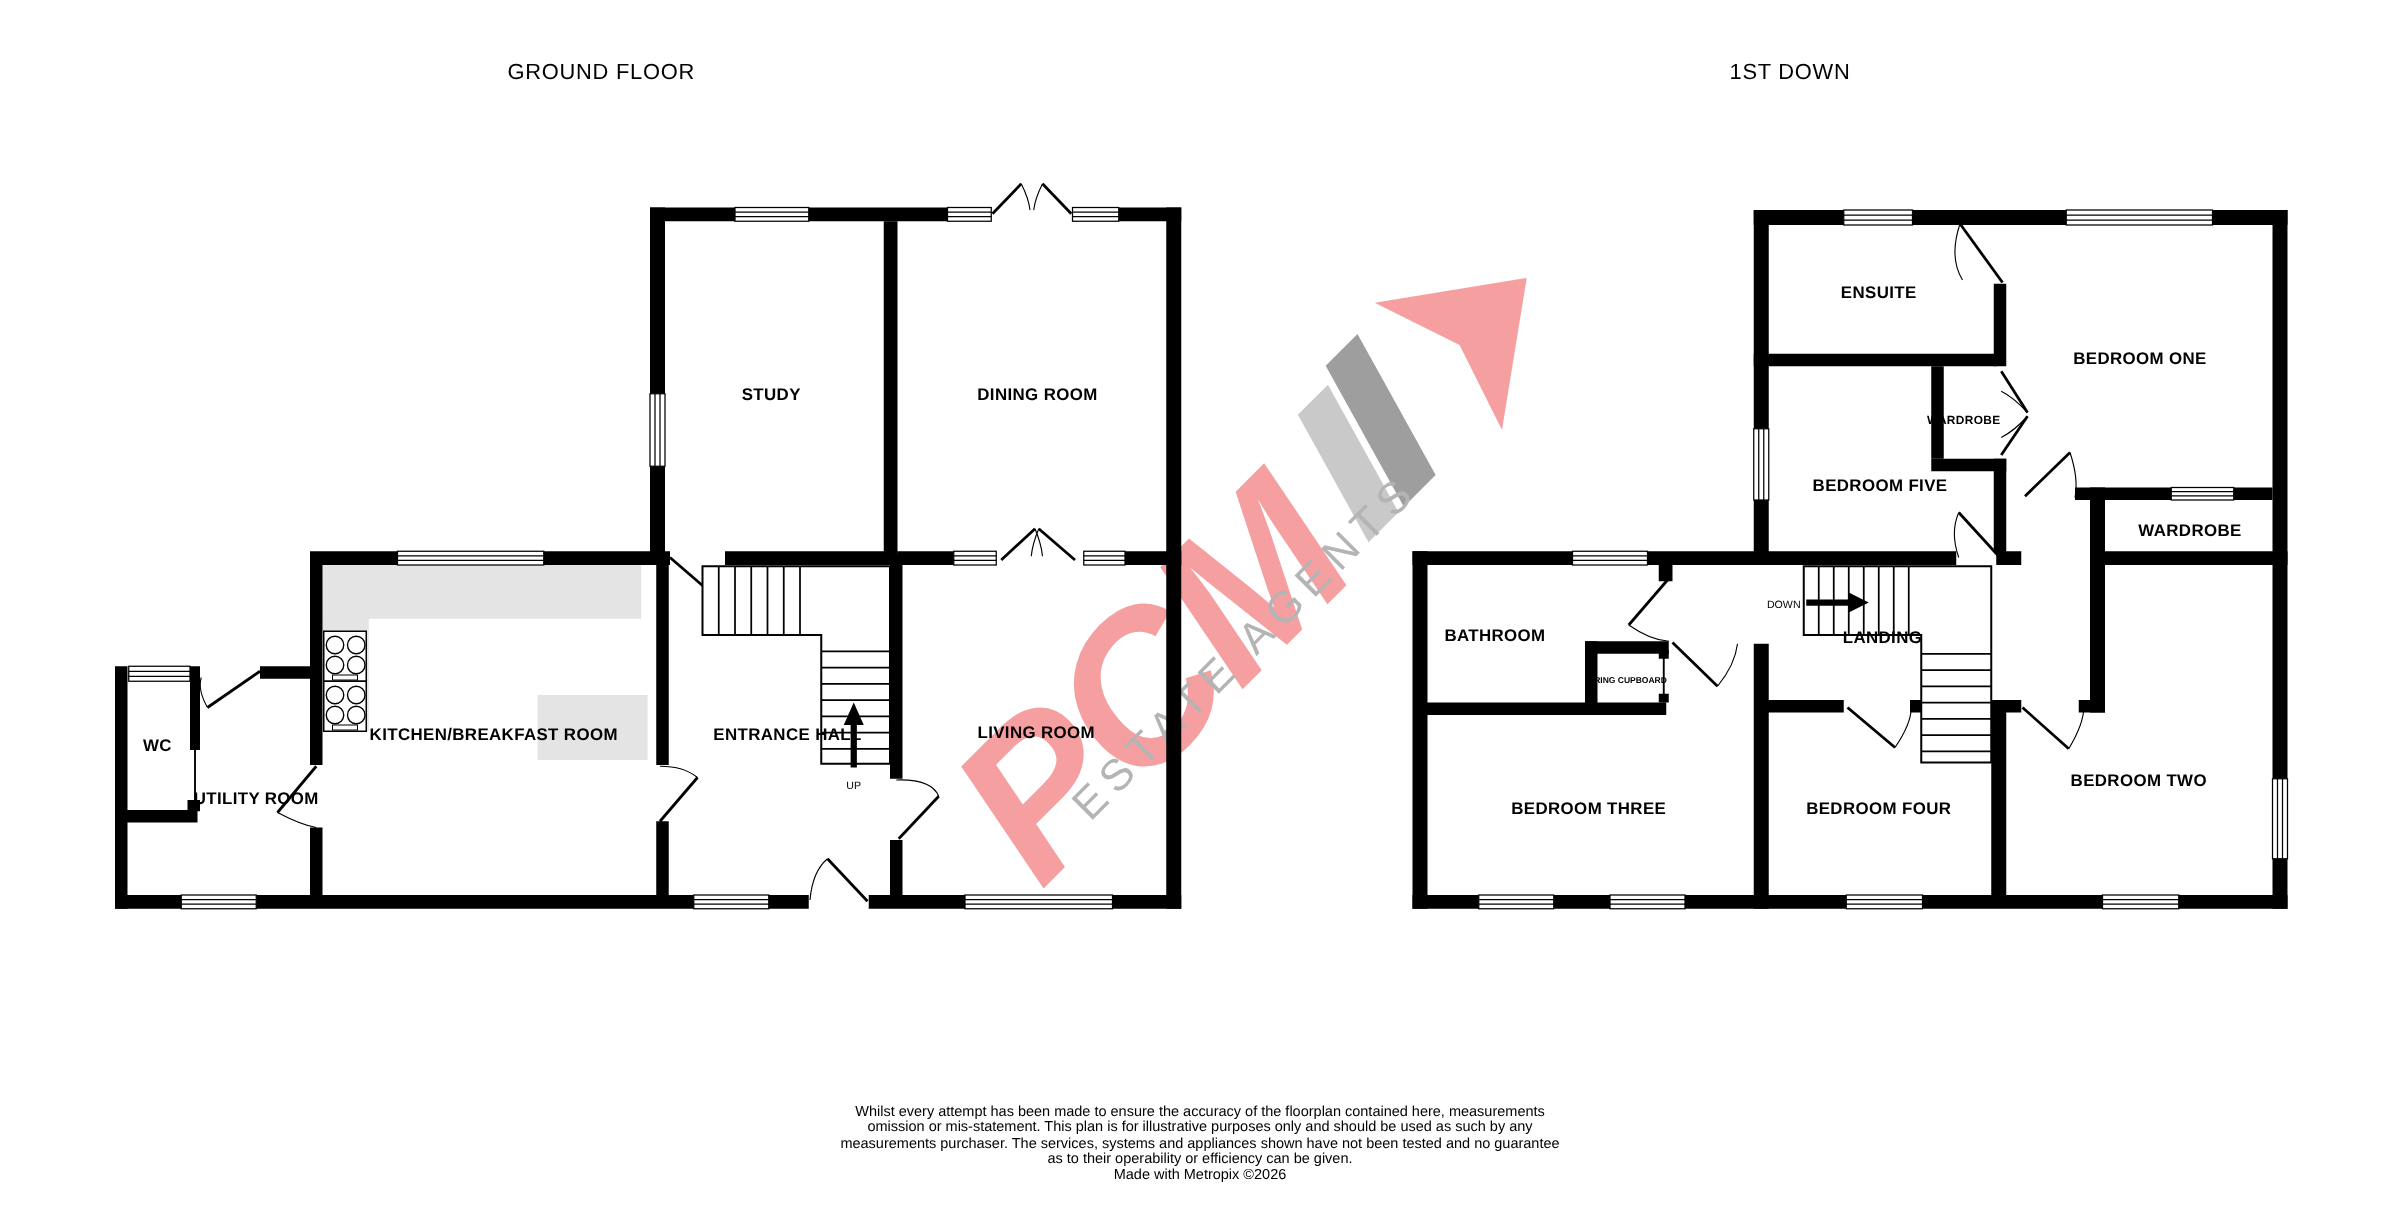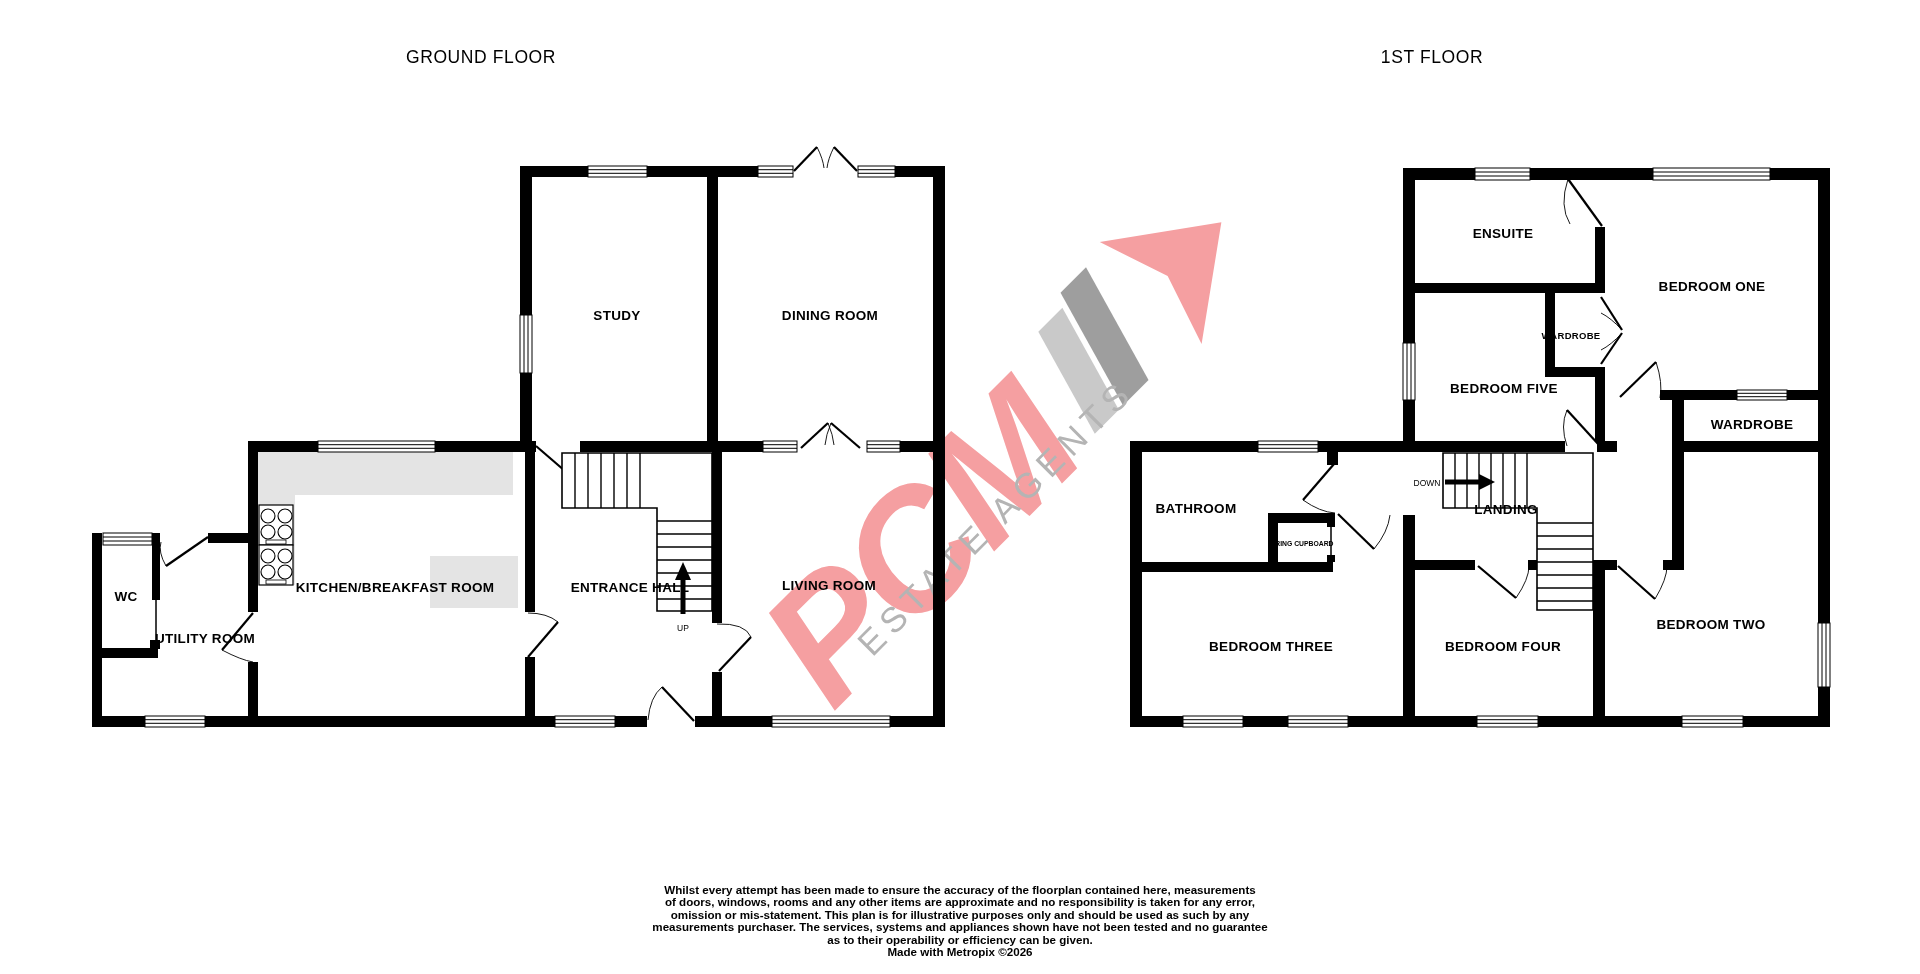--- a/index.html
+++ b/index.html
@@ -25,29 +25,29 @@
   .arrow polygon{fill:#000;}
   .counter{fill:#e4e4e4;}
   .hob rect.unit{fill:#fff;stroke:#000;stroke-width:1.2;}
   .hob circle{fill:#fff;stroke:#000;stroke-width:1.1;}
   .hob rect.tray{fill:#fff;stroke:#000;stroke-width:.8;}
   .wm-brand{font-family:"Liberation Sans",sans-serif;font-weight:bold;font-style:italic;
       font-size:168px;fill:#f59fa1;text-anchor:middle;letter-spacing:-4px;}
   .wm-tag{font-family:"Liberation Sans",sans-serif;font-weight:normal;
       font-size:35px;fill:#b4b4b4;text-anchor:middle;letter-spacing:7px;}
   #footer{position:absolute;left:0;right:0;top:884px;text-align:center;
-      font-size:11.6px;line-height:12.4px;color:#000;font-weight:bold;}
+      font-size:11.6px;line-height:12.4px;color:#000;}
 </style>
 </head>
 <body>
 
 <div id="page">
 
   <div class="floor-title" style="left:481px;top:47px;">GROUND FLOOR</div>
-  <div class="floor-title" style="left:1432px;top:47px;">1ST FLOOR</div>
+  <div class="floor-title" style="left:1432px;top:47px;">1ST DOWN</div>
 
   <svg id="plan-svg" width="1920" height="974" viewBox="0 0 1920 974">
 
     <g transform="rotate(-45 935 520)">
       <text class="wm-brand" x="907" y="584">PCM</text>
       <rect x="1125" y="460" width="34" height="112" fill="#c9c9c9" transform="skewX(-16) translate(148 0)"></rect>
       <rect x="1168" y="448" width="36" height="124" fill="#9e9e9e" transform="skewX(-16) translate(145 0)"></rect>
       <polygon points="1248,440 1348,512 1248,584 1272,512" fill="#f59fa1"></polygon>
       <text class="wm-tag" x="980" y="573">ESTATE AGENTS</text>
     </g>
@@ -370,20 +370,19 @@
       <text class="rl rt" x="1301" y="546">AIRING CUPBOARD</text>
       <text class="rl" x="1271" y="651">BEDROOM THREE</text>
       <text class="rl" x="1503" y="651">BEDROOM FOUR</text>
       <text class="rl" x="1711" y="629">BEDROOM TWO</text>
       <text class="dir" x="1427" y="486">DOWN</text>
     </g>
   </svg>
 
   <div id="footer">
     <div>Whilst every attempt has been made to ensure the accuracy of the floorplan contained here, measurements</div>
-    <div>of doors, windows, rooms and any other items are approximate and no responsibility is taken for any error,</div>
     <div>omission or mis-statement. This plan is for illustrative purposes only and should be used as such by any</div>
     <div>measurements purchaser. The services, systems and appliances shown have not been tested and no guarantee</div>
     <div>as to their operability or efficiency can be given.</div>
     <div>Made with Metropix ©2026</div>
   </div>
 
 </div>
 
 </body></html>

